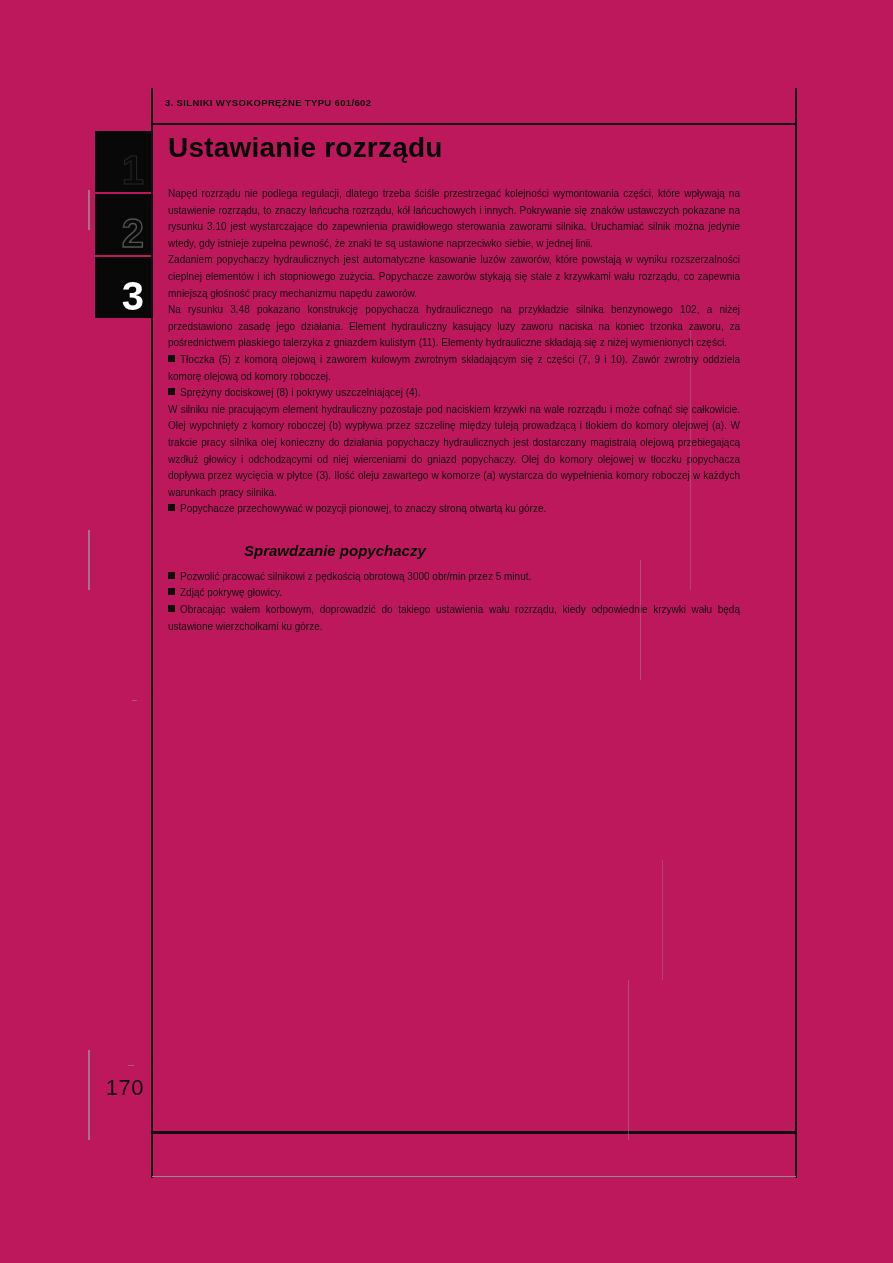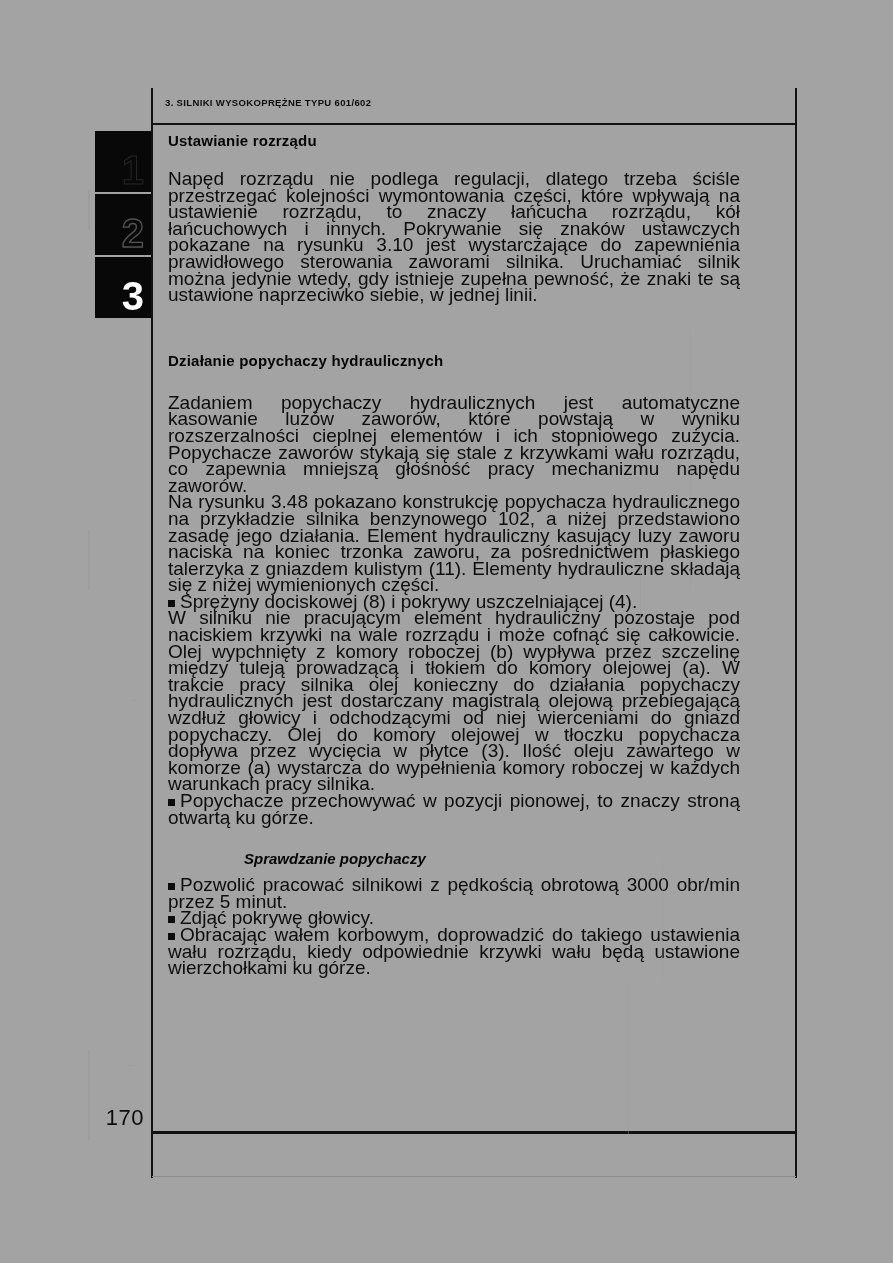--- a/index.html
+++ b/index.html
@@ -13,21 +13,21 @@
     position: relative;
     overflow: hidden;
     font-family: "Liberation Sans", sans-serif;
     color: #000000;
   }
 
   
   .scan {
     position: absolute;
     inset: 0;
-    background: #a3a3a3;
+    background: #be185d;
   }
 
   
   .frame-left {
     position: absolute;
     left: 151px;
     top: 88px;
     width: 2px;
     height: 1090px;
     background: #111;
@@ -112,58 +112,58 @@
     opacity: .9;
   }
   .thumb.active span {
     color: #ffffff;
   }
 
   
   .page-number {
     position: absolute;
     left: 96px;
-    top: 1105px;
+    top: 1075px;
     width: 48px;
     text-align: right;
     font-size: 22px;
     letter-spacing: .5px;
     color: #111;
   }
 
   
   .content {
     position: absolute;
     left: 168px;
     top: 132px;
     width: 572px;
   }
 
   h1.section-title {
-    font-size: 15px;
+    font-size: 28px;
     font-weight: bold;
     letter-spacing: .2px;
     margin: 0 0 22px 0;
     color: #0a0a0a;
   }
   h1.section-title.second {
     margin-top: 48px;
     margin-bottom: 26px;
   }
   h2.sub-title {
     font-size: 15px;
     font-weight: bold;
     font-style: italic;
     margin: 24px 0 10px 76px;
     color: #0a0a0a;
   }
 
   p.body, p.bullet {
     margin: 0;
-    font-size: 19px;
+    font-size: 10px;
     line-height: 16.6px;
     text-align: justify;
     color: #111;
     -webkit-hyphens: none;
     hyphens: none;
   }
   .indent { margin-left: 76px; }
   .para-gap { margin-top: 0px; }
 
   p.bullet {
@@ -217,26 +217,28 @@
   </div>
 
   <div class="page-number">170</div>
 
   <div class="content">
 
     <h1 class="section-title">Ustawianie rozrządu</h1>
 
     <p class="body indent">Napęd rozrządu nie podlega regulacji, dlatego trzeba ściśle przestrzegać kolejności wymontowania części, które wpływają na ustawienie rozrządu, to znaczy łańcucha rozrządu, kół łańcuchowych i innych. Pokrywanie się znaków ustawczych pokazane na rysunku 3.10 jest wystarczające do zapewnienia prawidłowego sterowania zaworami silnika. Uruchamiać silnik można jedynie wtedy, gdy istnieje zupełna pewność, że znaki te są ustawione naprzeciwko siebie, w jednej linii.</p>
 
-    <h1 class="section-title second">Działanie popychaczy hydraulicznych</h1>
 
     <p class="body indent">Zadaniem popychaczy hydraulicznych jest automatyczne kasowanie luzów zaworów, które powstają w wyniku rozszerzalności cieplnej elementów i ich stopniowego zużycia. Popychacze zaworów stykają się stale z krzywkami wału rozrządu, co zapewnia mniejszą głośność pracy mechanizmu napędu zaworów.</p>
 
     <p class="body indent para-gap">Na rysunku 3.48 pokazano konstrukcję popychacza hydraulicznego na przykładzie silnika benzynowego 102, a niżej przedstawiono zasadę jego działania. Element hydrauliczny kasujący luzy zaworu naciska na koniec trzonka zaworu, za pośrednictwem płaskiego talerzyka z gniazdem kulistym (11). Elementy hydrauliczne składają się z niżej wymienionych części.</p>
 
+    <p class="bullet indent">
+      <span class="bullet-sq"></span><span>Tłoczka (5) z komorą olejową i zaworem kulowym zwrotnym składającym się z części (7, 9 i 10). Zawór zwrotny oddziela komorę olejową od komory roboczej.</span>
+    </p>
     <p class="bullet indent">
       <span class="bullet-sq"></span><span>Sprężyny dociskowej (8) i pokrywy uszczelniającej (4).</span>
     </p>
 
     <p class="body indent">W silniku nie pracującym element hydrauliczny pozostaje pod naciskiem krzywki na wale rozrządu i może cofnąć się całkowicie. Olej wypchnięty z komory roboczej (b) wypływa przez szczelinę między tuleją prowadzącą i tłokiem do komory olejowej (a). W trakcie pracy silnika olej konieczny do działania popychaczy hydraulicznych jest dostarczany magistralą olejową przebiegającą wzdłuż głowicy i odchodzącymi od niej wierceniami do gniazd popychaczy. Olej do komory olejowej w tłoczku popychacza dopływa przez wycięcia w płytce (3). Ilość oleju zawartego w komorze (a) wystarcza do wypełnienia komory roboczej w każdych warunkach pracy silnika.</p>
 
     <p class="bullet indent">
       <span class="bullet-sq"></span><span>Popychacze przechowywać w pozycji pionowej, to znaczy stroną otwartą ku górze.</span>
     </p>
 

